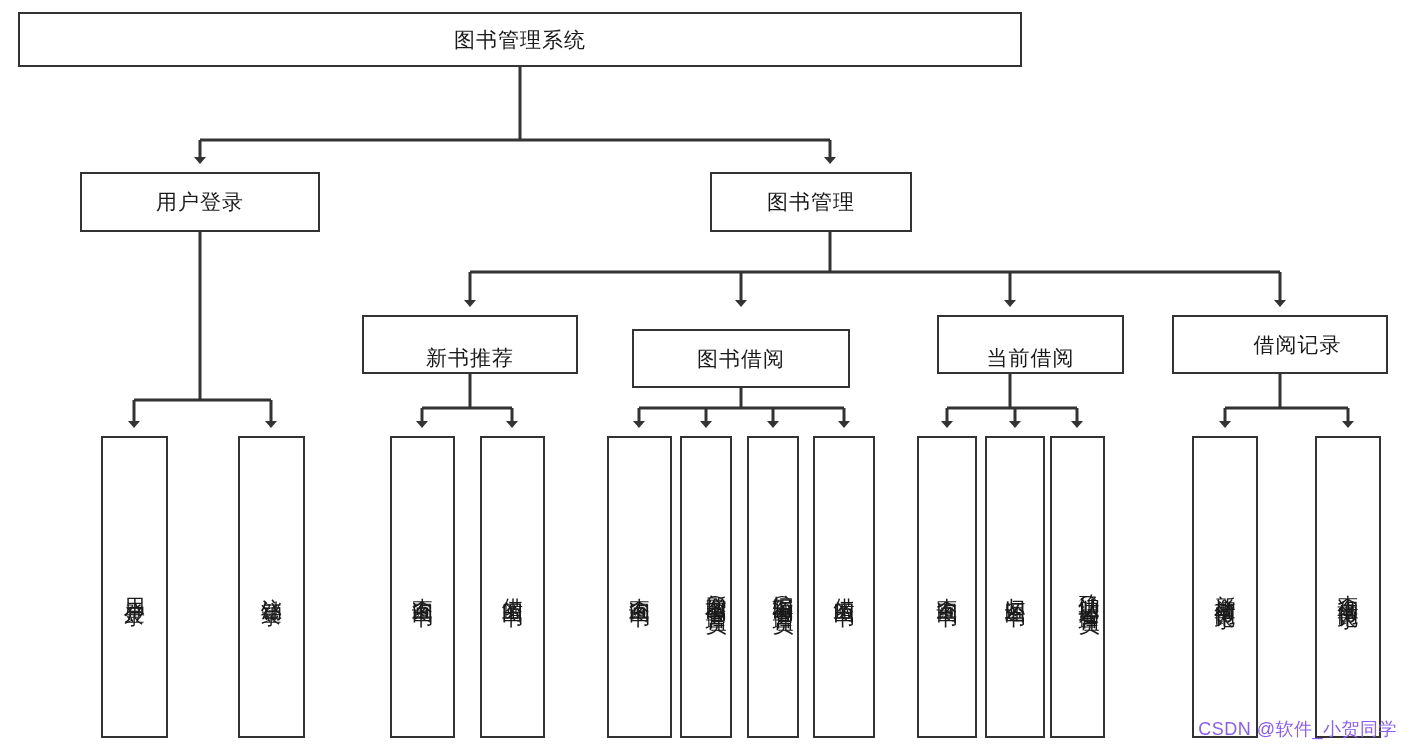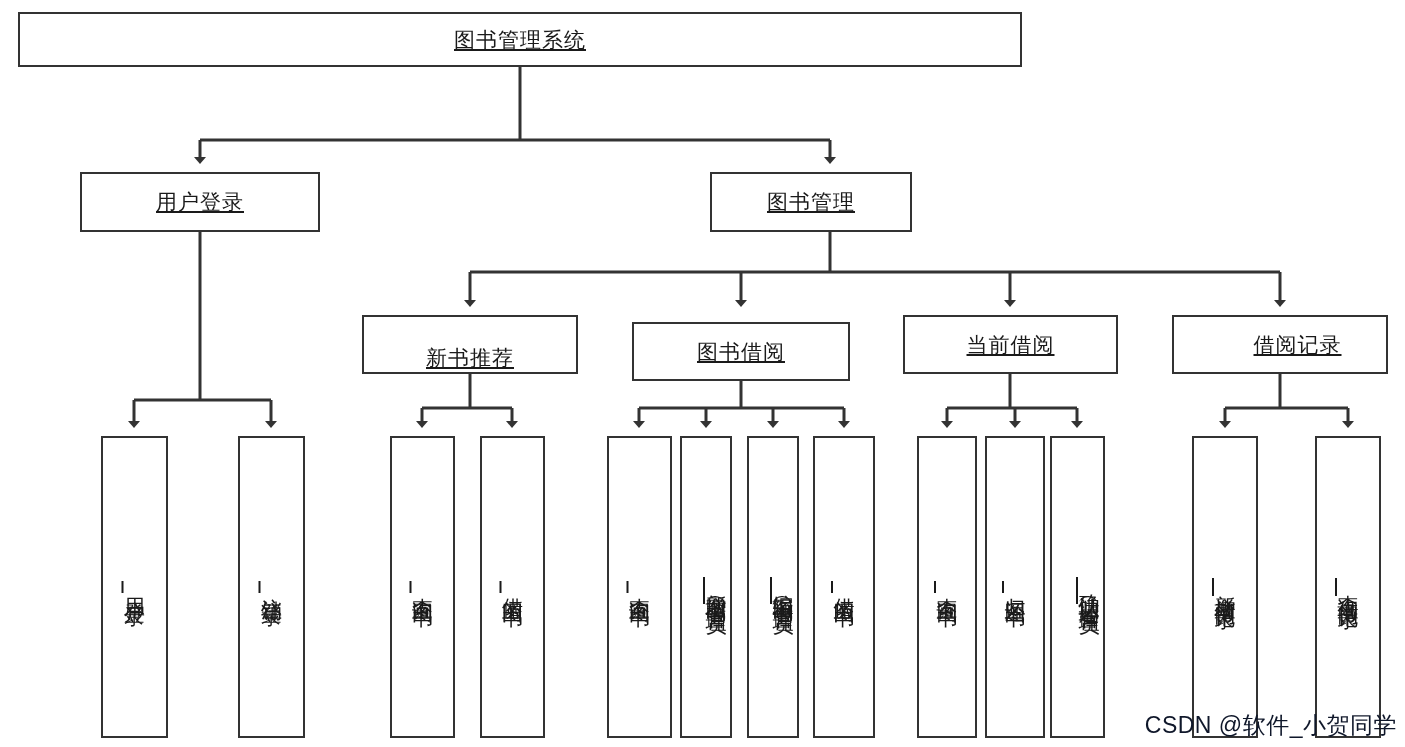--- a/index.html
+++ b/index.html
@@ -26,21 +26,20 @@
   }
   .node {
     position: absolute;
     box-sizing: border-box;
     border: 2px solid #333333;
     background: #ffffff;
     display: flex;
     align-items: center;
     justify-content: center;
     color: #1a1a1a;
-    text-decoration: underline;
   }
   .node.horiz {
     font-size: 21px;
     letter-spacing: 1px;
   }
   .node.vert {
     writing-mode: vertical-rl;
     text-orientation: upright;
     font-size: 21px;
     letter-spacing: 3px;
@@ -53,22 +52,22 @@
     padding-top: 0;
   }
   .label {
     display: block;
     white-space: nowrap;
   }
   #watermark {
     position: absolute;
     right: 8px;
     bottom: 6px;
-    font-size: 23px;
-    color: #0f172a;
+    font-size: 18px;
+    color: #8b5cf6;
     letter-spacing: 0.5px;
     white-space: nowrap;
   }
 </style>
 </head>
 <body>
 
 <div id="canvas">
 
   <svg id="wires" viewBox="0 0 1405 747" xmlns="http://www.w3.org/2000/svg">
@@ -128,24 +127,24 @@
   <div class="node horiz" style="left:80px; top:172px; width:240px; height:60px;">
     <span class="label">用户登录</span>
   </div>
   <div class="node horiz" style="left:710px; top:172px; width:202px; height:60px;">
     <span class="label">图书管理</span>
   </div>
 
   <div class="node horiz" style="left:362px; top:315px; width:216px; height:59px;align-items:flex-end;">
     <span class="label">新书推荐</span>
   </div>
-  <div class="node horiz" style="left:632px; top:322px; width:218px; height:59px;">
+  <div class="node horiz" style="left:632px; top:329px; width:218px; height:59px;">
     <span class="label">图书借阅</span>
   </div>
-  <div class="node horiz" style="left:903px; top:315px; width:215px; height:59px;">
+  <div class="node horiz" style="left:937px; top:315px; width:187px; height:59px;align-items:flex-end;">
     <span class="label">当前借阅</span>
   </div>
   <div class="node horiz" style="left:1172px; top:315px; width:216px; height:59px;padding-left:35px;">
     <span class="label">借阅记录</span>
   </div>
 
   <div class="node vert centered" style="left:101px; top:436px; width:67px; height:302px;">
     <span class="label">用户登录</span>
   </div>
   <div class="node vert centered" style="left:238px; top:436px; width:67px; height:302px;">

